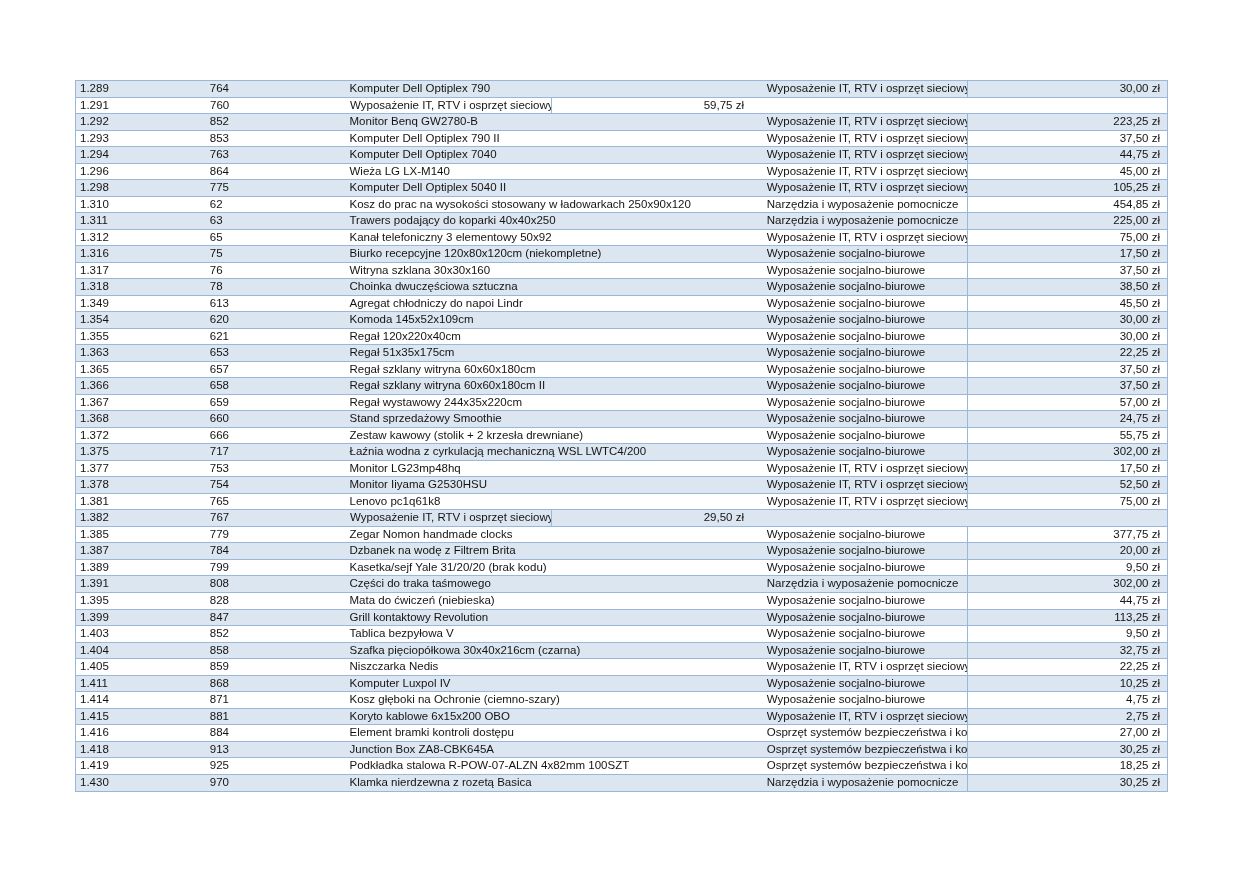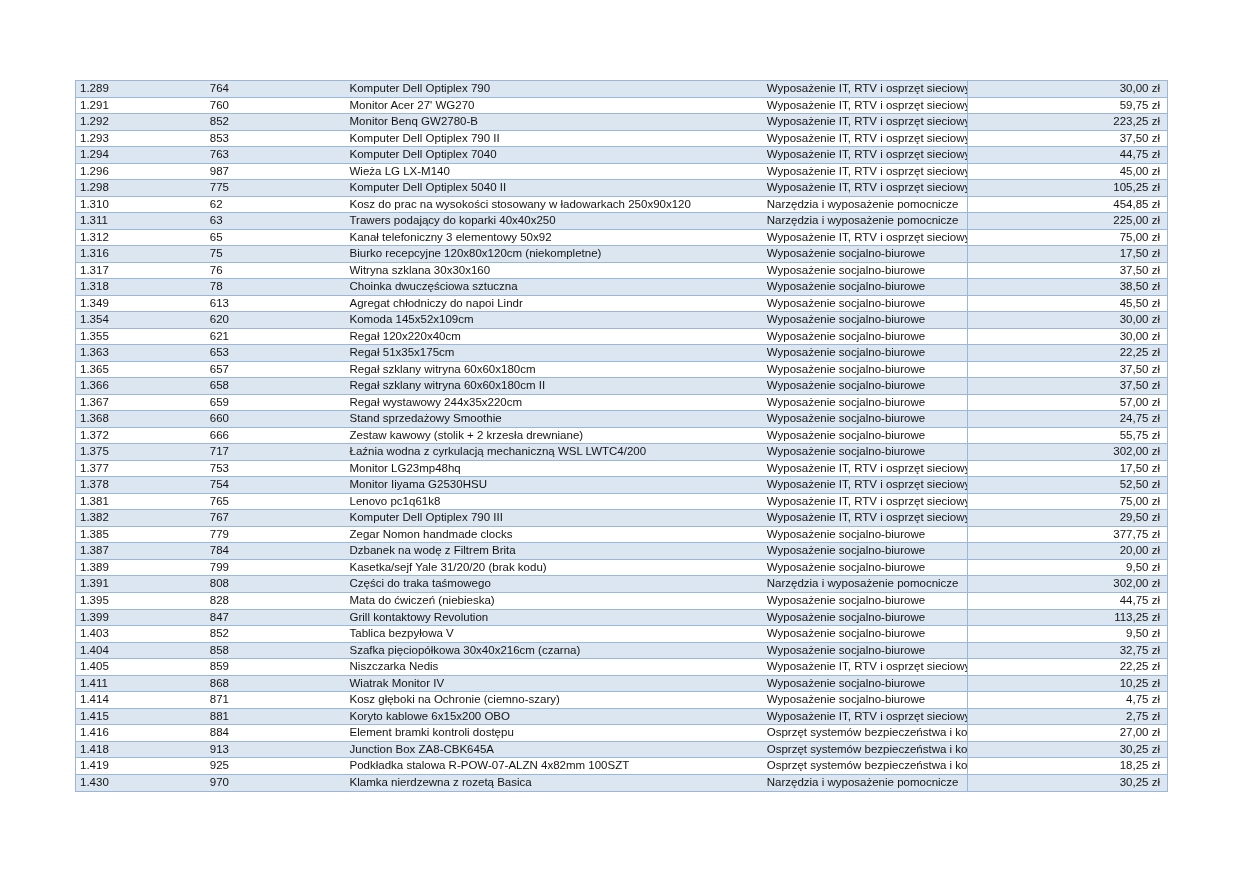--- a/index.html
+++ b/index.html
@@ -42,21 +42,20 @@
       <div class="row stripe">
     <div class="cell c-id">1.289</div>
     <div class="cell c-no">764</div>
     <div class="cell c-desc">Komputer Dell Optiplex 790</div>
     <div class="cell c-cat">Wyposażenie IT, RTV i osprzęt sieciowy</div>
     <div class="cell c-price">30,00 zł</div>
   </div>
       <div class="row">
     <div class="cell c-id">1.291</div>
     <div class="cell c-no">760</div>
-    <div class="cell c-desc">Monitor Acer 27' WG270</div>
     <div class="cell c-cat">Wyposażenie IT, RTV i osprzęt sieciowy</div>
     <div class="cell c-price">59,75 zł</div>
   </div>
       <div class="row stripe">
     <div class="cell c-id">1.292</div>
     <div class="cell c-no">852</div>
     <div class="cell c-desc">Monitor Benq GW2780-B</div>
     <div class="cell c-cat">Wyposażenie IT, RTV i osprzęt sieciowy</div>
     <div class="cell c-price">223,25 zł</div>
   </div>
@@ -69,21 +68,21 @@
   </div>
       <div class="row stripe">
     <div class="cell c-id">1.294</div>
     <div class="cell c-no">763</div>
     <div class="cell c-desc">Komputer Dell Optiplex 7040</div>
     <div class="cell c-cat">Wyposażenie IT, RTV i osprzęt sieciowy</div>
     <div class="cell c-price">44,75 zł</div>
   </div>
       <div class="row">
     <div class="cell c-id">1.296</div>
-    <div class="cell c-no">987</div>
+    <div class="cell c-no">864</div>
     <div class="cell c-desc">Wieża LG LX-M140</div>
     <div class="cell c-cat">Wyposażenie IT, RTV i osprzęt sieciowy</div>
     <div class="cell c-price">45,00 zł</div>
   </div>
       <div class="row stripe">
     <div class="cell c-id">1.298</div>
     <div class="cell c-no">775</div>
     <div class="cell c-desc">Komputer Dell Optiplex 5040 II</div>
     <div class="cell c-cat">Wyposażenie IT, RTV i osprzęt sieciowy</div>
     <div class="cell c-price">105,25 zł</div>
@@ -217,21 +216,20 @@
       <div class="row">
     <div class="cell c-id">1.381</div>
     <div class="cell c-no">765</div>
     <div class="cell c-desc">Lenovo pc1q61k8</div>
     <div class="cell c-cat">Wyposażenie IT, RTV i osprzęt sieciowy</div>
     <div class="cell c-price">75,00 zł</div>
   </div>
       <div class="row stripe">
     <div class="cell c-id">1.382</div>
     <div class="cell c-no">767</div>
-    <div class="cell c-desc">Komputer Dell Optiplex 790 III</div>
     <div class="cell c-cat">Wyposażenie IT, RTV i osprzęt sieciowy</div>
     <div class="cell c-price">29,50 zł</div>
   </div>
       <div class="row">
     <div class="cell c-id">1.385</div>
     <div class="cell c-no">779</div>
     <div class="cell c-desc">Zegar Nomon handmade clocks</div>
     <div class="cell c-cat">Wyposażenie socjalno-biurowe</div>
     <div class="cell c-price">377,75 zł</div>
   </div>
@@ -287,21 +285,21 @@
       <div class="row">
     <div class="cell c-id">1.405</div>
     <div class="cell c-no">859</div>
     <div class="cell c-desc">Niszczarka Nedis</div>
     <div class="cell c-cat">Wyposażenie IT, RTV i osprzęt sieciowy</div>
     <div class="cell c-price">22,25 zł</div>
   </div>
       <div class="row stripe">
     <div class="cell c-id">1.411</div>
     <div class="cell c-no">868</div>
-    <div class="cell c-desc">Wiatrak Monitor IV</div>
+    <div class="cell c-desc">Komputer Luxpol IV</div>
     <div class="cell c-cat">Wyposażenie socjalno-biurowe</div>
     <div class="cell c-price">10,25 zł</div>
   </div>
       <div class="row">
     <div class="cell c-id">1.414</div>
     <div class="cell c-no">871</div>
     <div class="cell c-desc">Kosz głęboki na Ochronie (ciemno-szary)</div>
     <div class="cell c-cat">Wyposażenie socjalno-biurowe</div>
     <div class="cell c-price">4,75 zł</div>
   </div>

